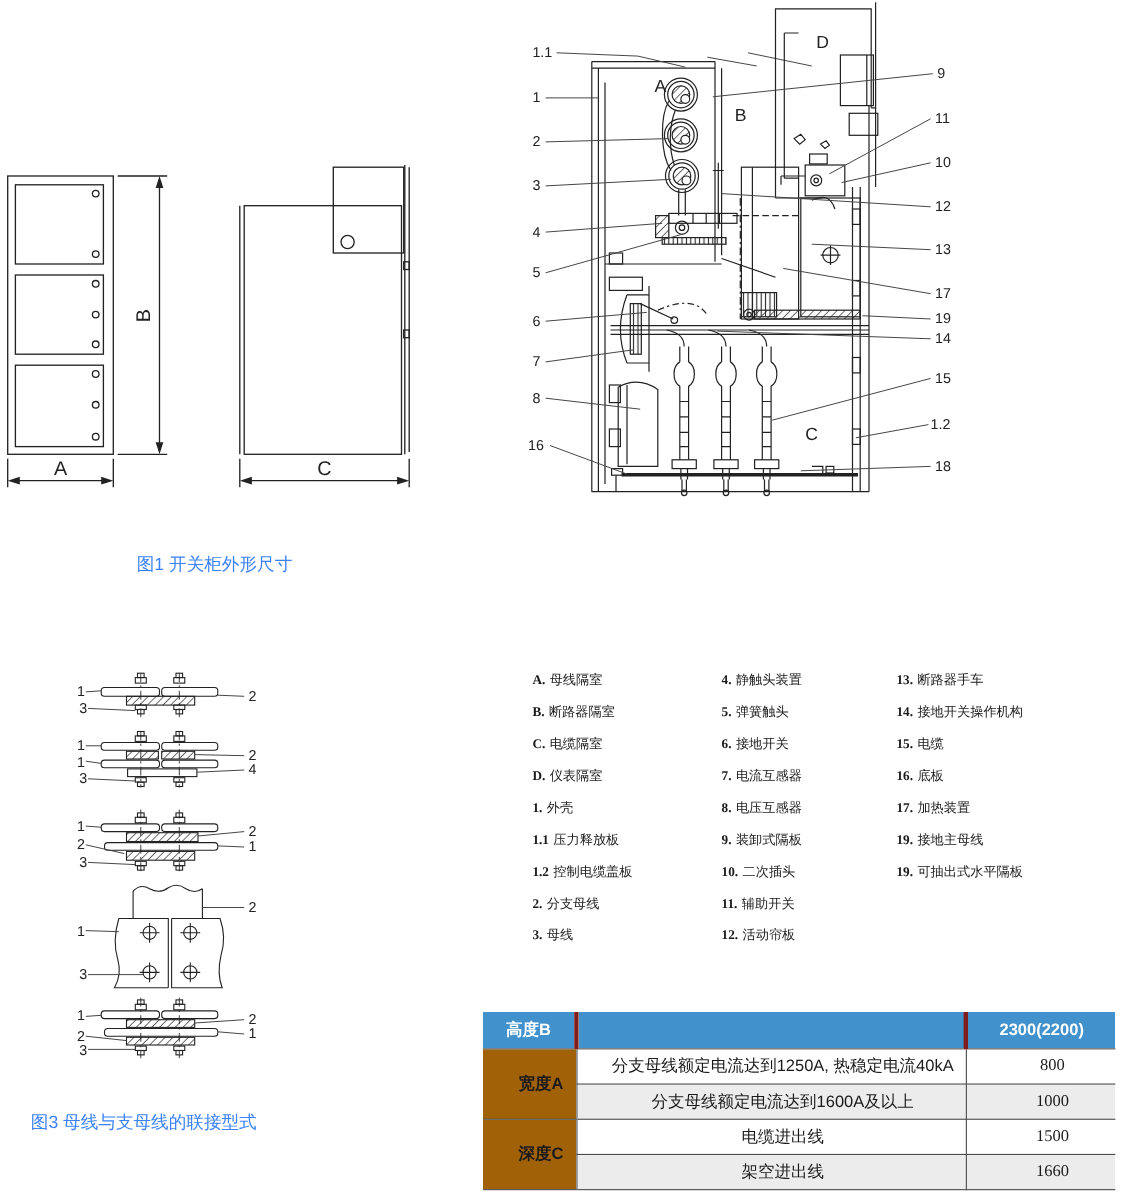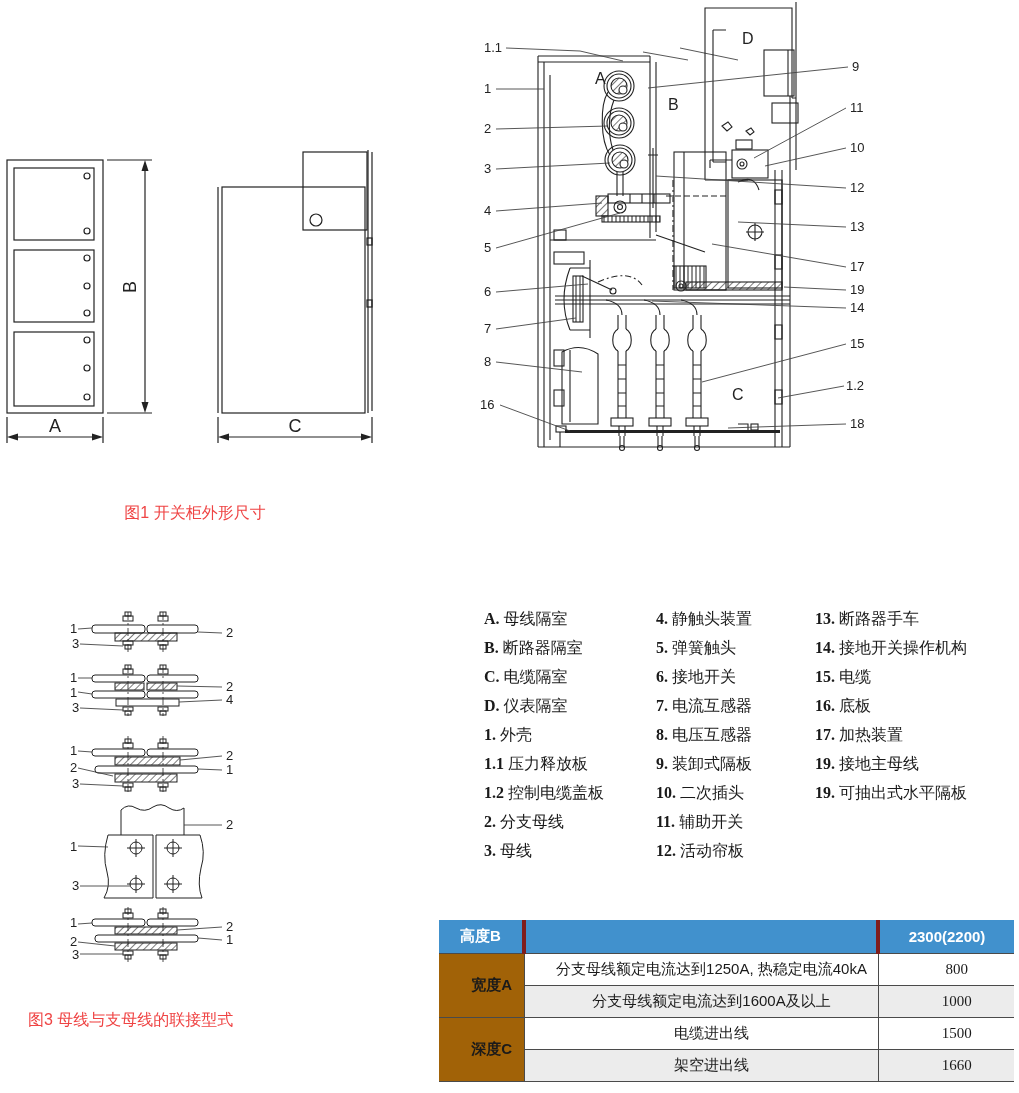--- a/index.html
+++ b/index.html
@@ -1,23 +1,23 @@
 <!DOCTYPE html>
 <html><head>
 <meta charset="utf-8">
 <style>
   html,body{margin:0;padding:0;background:#fff;}
   .page{position:relative;width:1019px;height:1093px;background:#fff;overflow:hidden;
         font-family:"Liberation Sans",sans-serif;color:#1a1a1a;}
   .abs{position:absolute;}
   
-  .caption{font-size:16px;color:#ef4444;white-space:nowrap;}
+  .caption{font-size:16px;color:#3b82f6;white-space:nowrap;}
   
   .lg-col{position:absolute;top:604px;}
-  .lg-item{height:29px;line-height:29px;font-size:16px;white-space:nowrap;}
+  .lg-item{height:29px;line-height:29px;font-size:12px;white-space:nowrap;}
   .lg-n{font-weight:bold;font-family:"Liberation Serif",serif;margin-right:4px;}
   
   .dim-table{position:absolute;left:439px;top:920px;}
   table{border-collapse:collapse;table-layout:fixed;width:575px;font-size:15px;}
   td{text-align:center;height:31px;padding:0 4px;overflow:hidden;}
   tr.hd td{background:#4191cd;color:#fff;font-weight:bold;height:33px;
            border-bottom:1.5px solid #4a4a4a;}
   tr.hd td + td{border-left:4px solid #7f1d1d;}
   tr.body td{border-bottom:1.5px solid #4a4a4a;padding-left:25px;}
   td.desc{border-left:1.5px solid #4a4a4a;border-right:1.5px solid #4a4a4a;}

